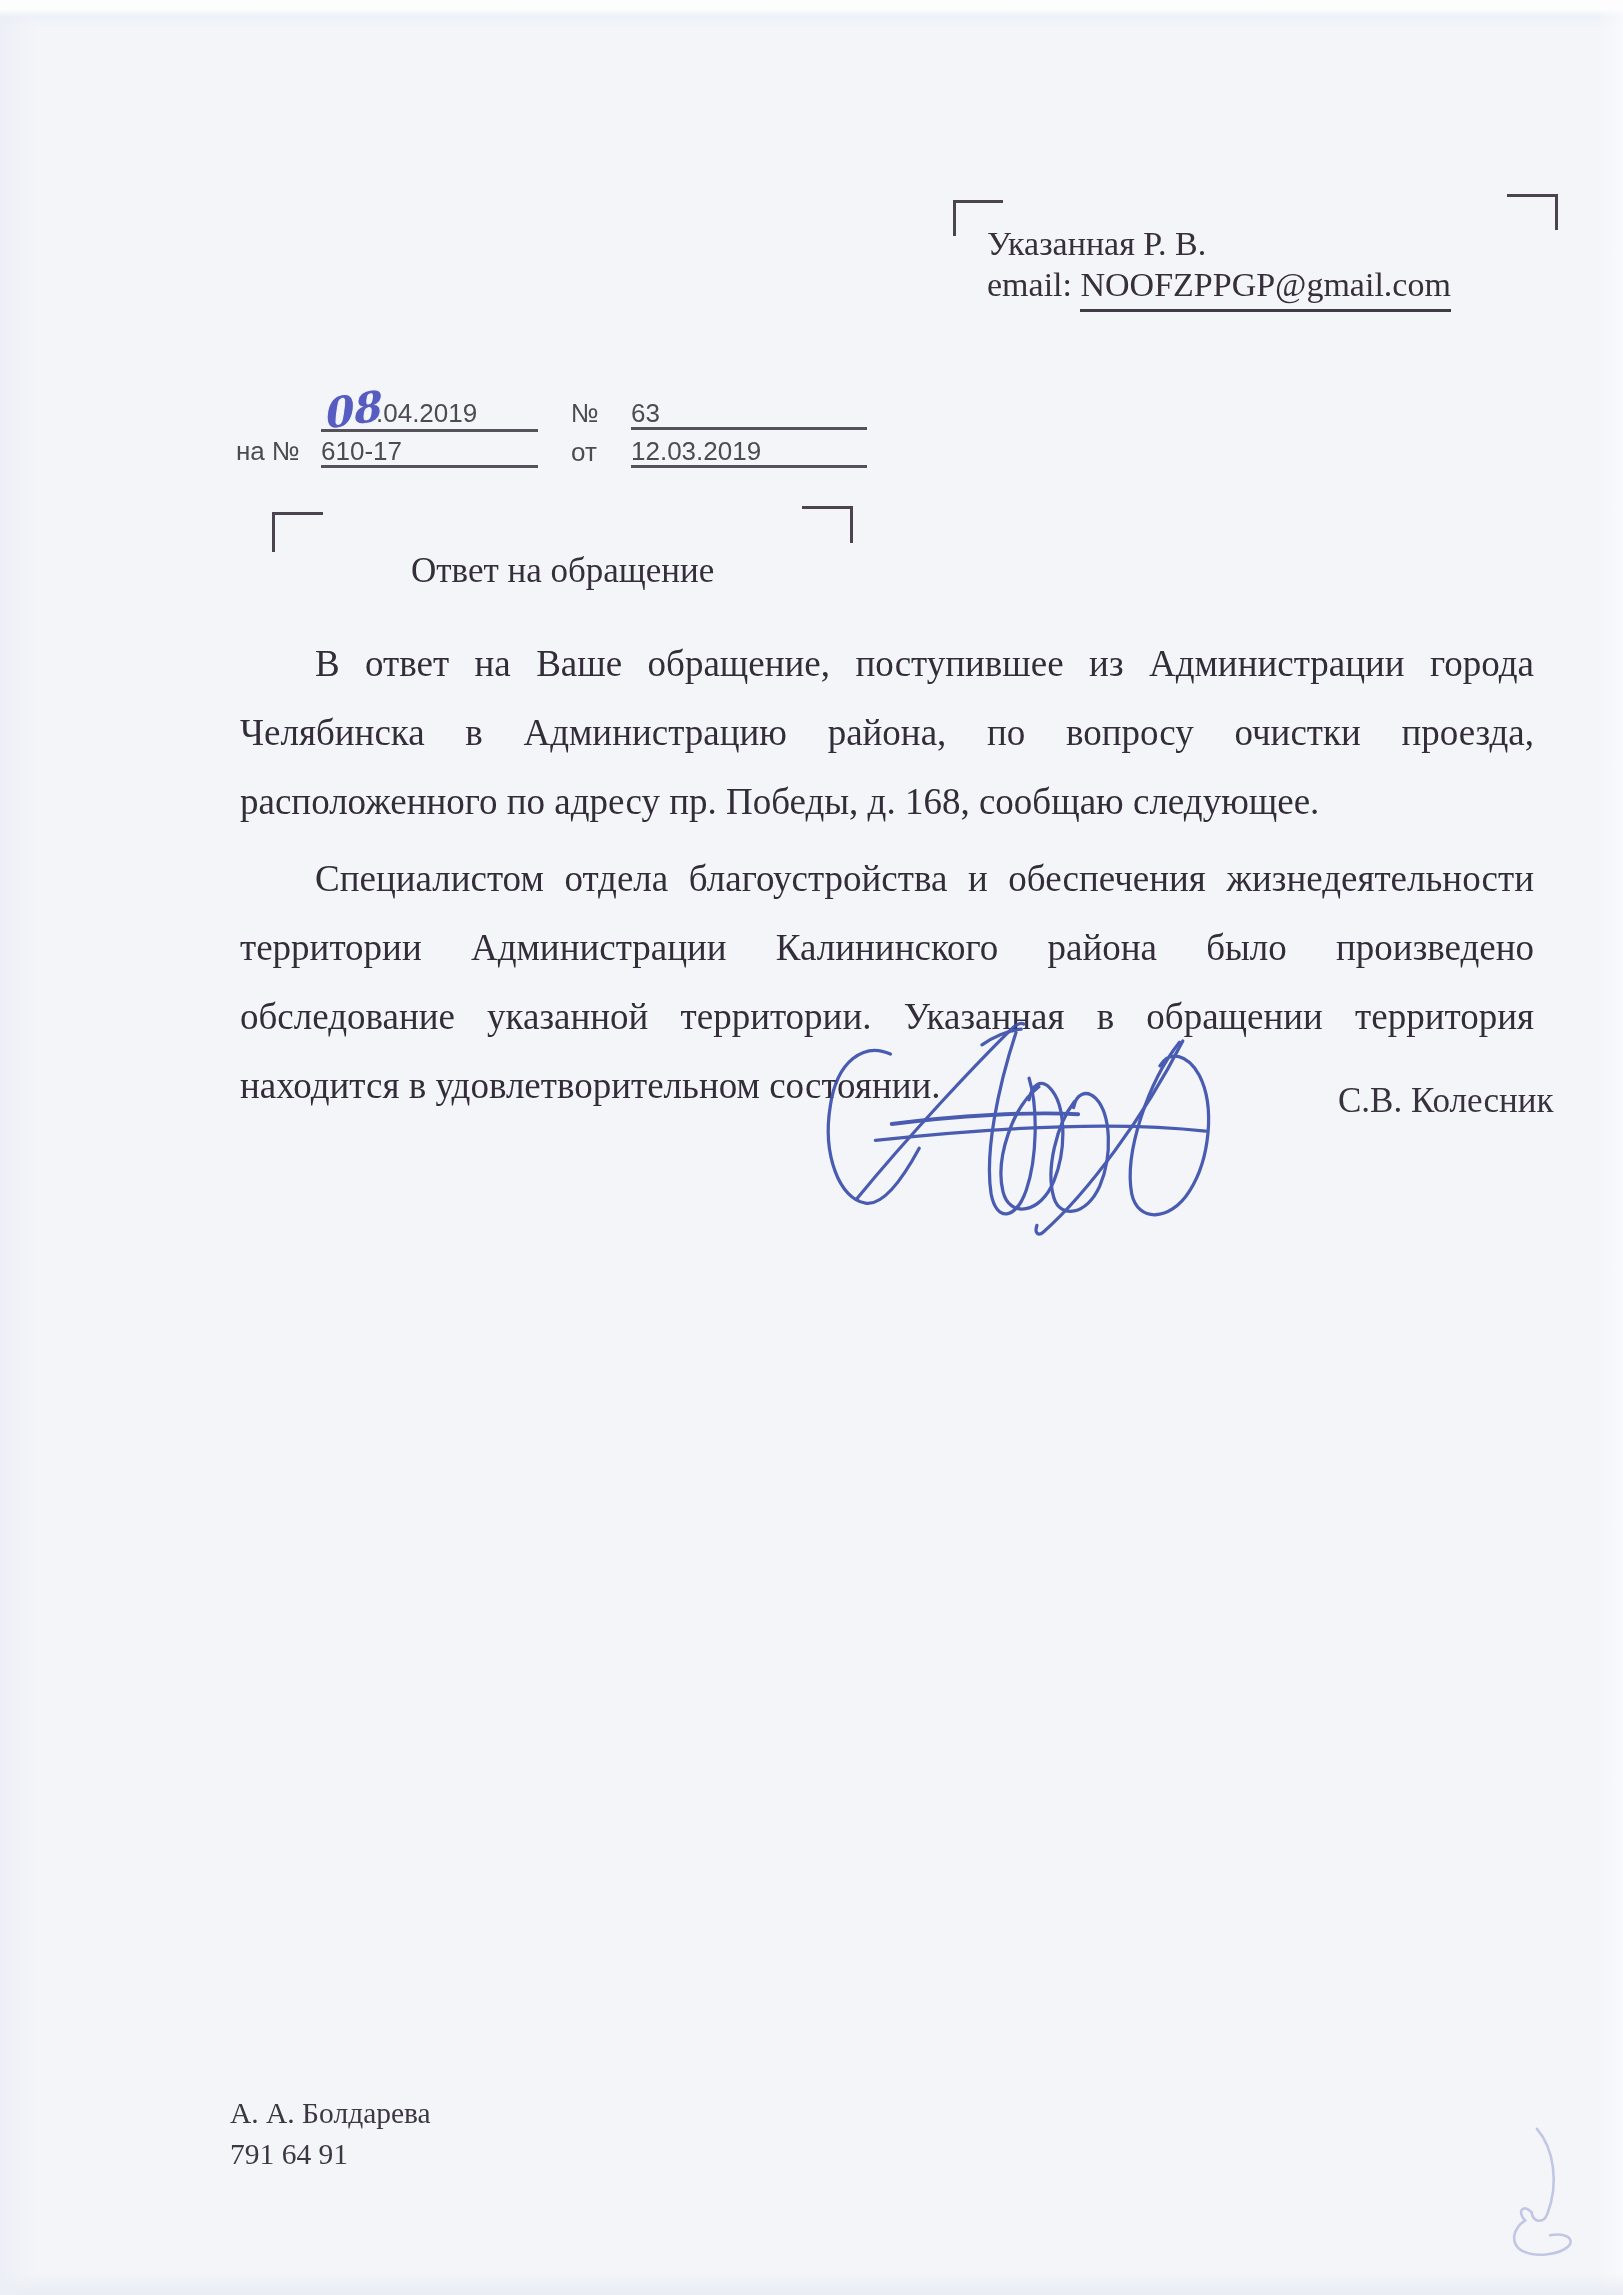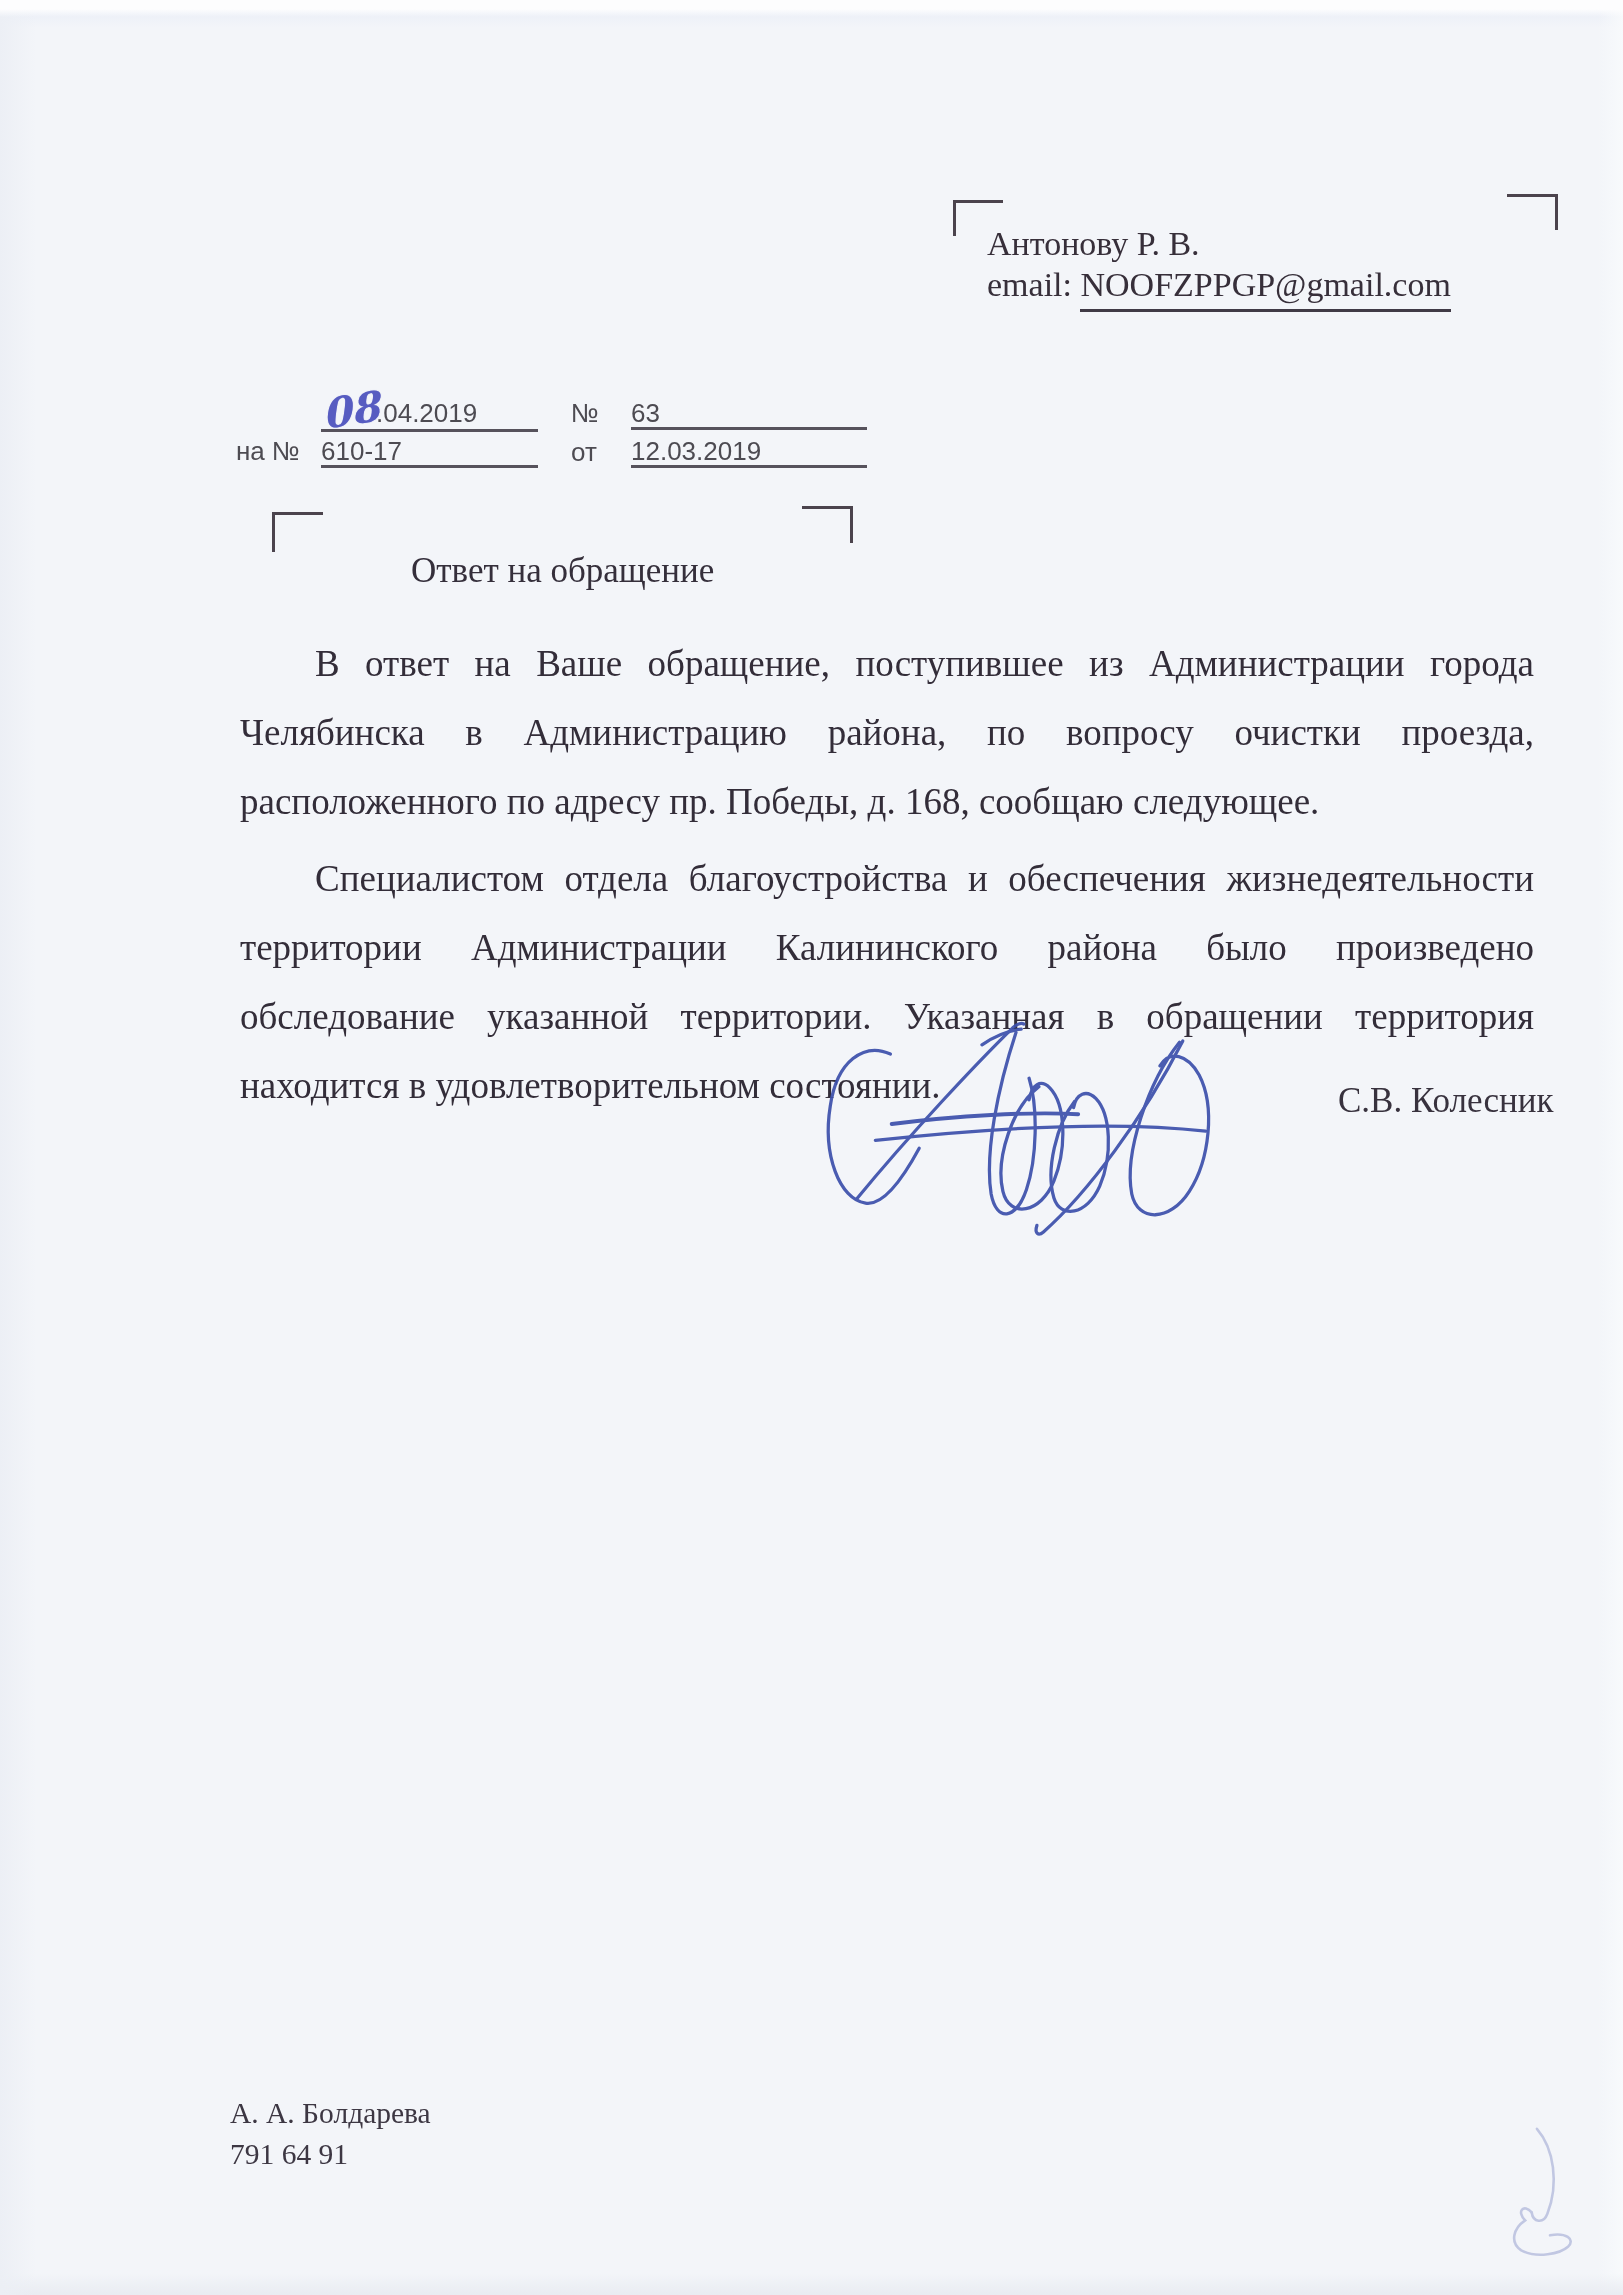--- a/index.html
+++ b/index.html
@@ -63,21 +63,21 @@
 </head>
 <body>
 
 <div class="page">
 
 
   <div class="abs corner tl" style="left:953px;top:200px;width:47px;height:33px;"></div>
   <div class="abs corner tr" style="left:1507px;top:194px;width:48px;height:33px;"></div>
 
   <div class="abs recipient">
-    <div>Антонову Р. В.</div>
+    <div>Указанная Р. В.</div>
     <div><span>email: </span><span class="email-underline">NOOFZPPGP@gmail.com</span></div>
   </div>
 
   <div class="abs hw-ink" style="left:326px;top:386px;">08</div>
   <div class="abs ref-sans" style="left:376px;top:398px;">.04.2019</div>
   <div class="abs u-line" style="left:321px;top:429px;width:217px;"></div>
 
   <div class="abs ref-sans" style="left:571px;top:398px;">№</div>
   <div class="abs ref-sans t-center" style="left:631px;top:398px;width:236px;">63</div>
   <div class="abs u-line" style="left:631px;top:427px;width:236px;"></div>

